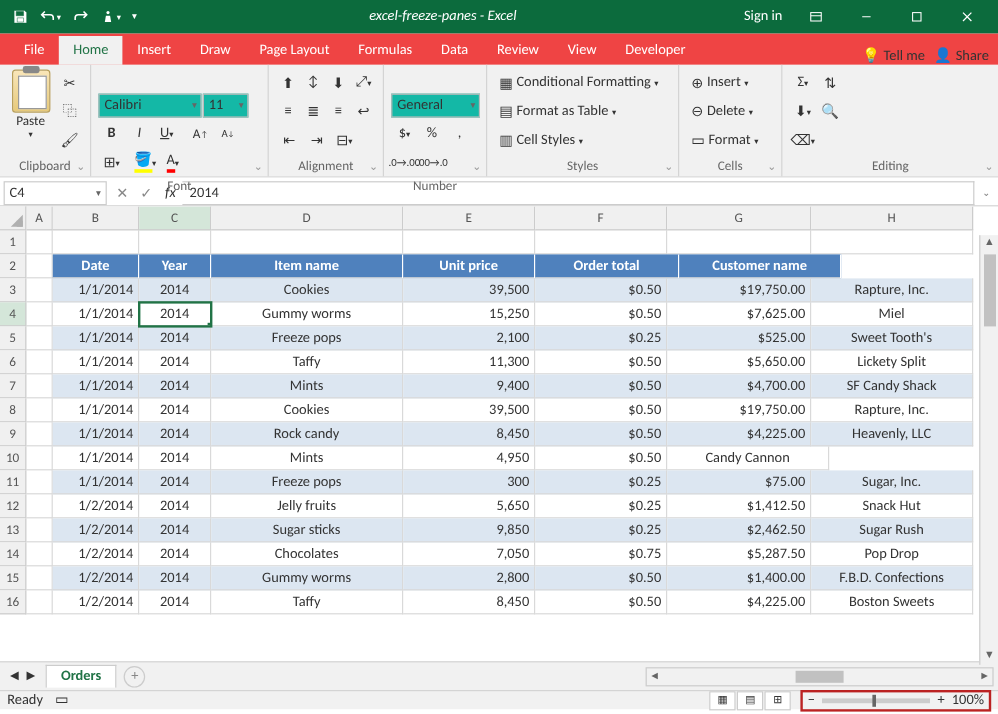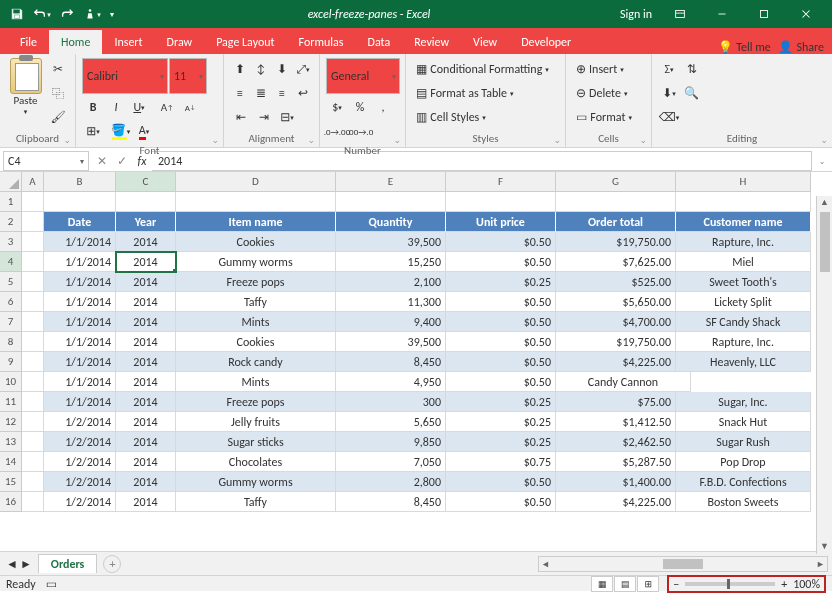--- a/index.html
+++ b/index.html
@@ -15,21 +15,21 @@
 .tab { padding:5px 12px; color:#fff; font-size:12px; cursor:pointer; }
 .tab.active { background:#f1f1f1; color:#217346; }
 .tab.file { background:none; color:#fff; }
 .ribbon { background:#f1f1f1; height:94px; border-bottom:1px solid #d4d4d4; display:flex; }
 .rgroup { border-right:1px solid #d4d4d4; padding:4px 6px 2px; display:flex; flex-direction:column; justify-content:space-between; position:relative; }
 .rgroup .glabel { text-align:center; font-size:11px; color:#666; padding-top:2px; }
 .rgroup .glabel::after { content:"⌄"; position:absolute; right:4px; bottom:2px; font-size:9px; color:#999; }
 .rgroup .rows { display:flex; flex-direction:column; gap:2px; }
 .icobtn { width:22px; height:22px; display:inline-flex; align-items:center; justify-content:center; cursor:pointer; border-radius:2px; }
 .icobtn.wide { width:auto; padding:0 4px; gap:3px; }
-.sel { height:36px; border:1px solid #bbb; background:#ef4444; padding:0 16px 0 4px; font-size:12px; position:relative; display:inline-flex; align-items:center; }
+.sel { height:20px; border:1px solid #bbb; background:#14b8a6; padding:0 16px 0 4px; font-size:12px; position:relative; display:inline-flex; align-items:center;margin-top:20px; }
 .sel::after { content:"▾"; position:absolute; right:3px; font-size:8px; color:#666; }
 .paste-big { display:flex; flex-direction:column; align-items:center; width:40px; cursor:pointer; }
 .paste-big .pic { width:32px; height:36px; background:linear-gradient(#f9e6b8,#e6c97a); border:1px solid #b89f5b; border-radius:3px; position:relative; }
 .paste-big .pic::before { content:""; position:absolute; top:-4px; left:8px; width:14px; height:6px; background:#888; border-radius:2px; }
 .paste-big .pic::after { content:""; position:absolute; top:4px; left:4px; width:22px; height:26px; background:#fff; border:1px solid #999; }
 .row-inline { display:flex; gap:1px; align-items:center; }
 .fxbar { height:24px; border-bottom:1px solid #d4d4d4; display:flex; align-items:flex-end; background:#fff; }
 .namebox { width:86px; height:20px; border:1px solid #ccc; margin:0 3px; padding:0 4px; display:flex; align-items:center; justify-content:space-between; }
 .namebox::after { content:"▾"; font-size:8px; color:#666; }
 .fxbtn { width:20px; height:20px; display:flex; align-items:center; justify-content:center; color:#888; cursor:pointer; }
@@ -351,21 +351,20 @@
           <div class="cell" style="width: 110px;"></div>
           <div class="cell" style="width: 110px;"></div>
           <div class="cell" style="width: 120px;"></div>
           <div class="cell" style="width: 135px;"></div>
         </div>
         <div class="row">
           <div class="cell" style="width: 22px;"></div>
           <div class="cell hdr" style="width: 72px;">Date</div>
           <div class="cell hdr" style="width: 60px;">Year</div>
           <div class="cell hdr" style="width: 160px;">Item name</div>
-          <div class="cell hdr" style="width: 110px;">Quantity</div>
           <div class="cell hdr" style="width: 110px;">Unit price</div>
           <div class="cell hdr" style="width: 120px;">Order total</div>
           <div class="cell hdr" style="width: 135px;">Customer name</div>
         </div>
         <div class="row">
           <div class="cell" style="width: 22px;"></div>
           <div class="cell band tr" style="width: 72px;">1/1/2014</div>
           <div class="cell band tc" style="width: 60px;">2014</div>
           <div class="cell band tc" style="width: 160px;">Cookies</div>
           <div class="cell band tr" style="width: 110px;">39,500</div>

